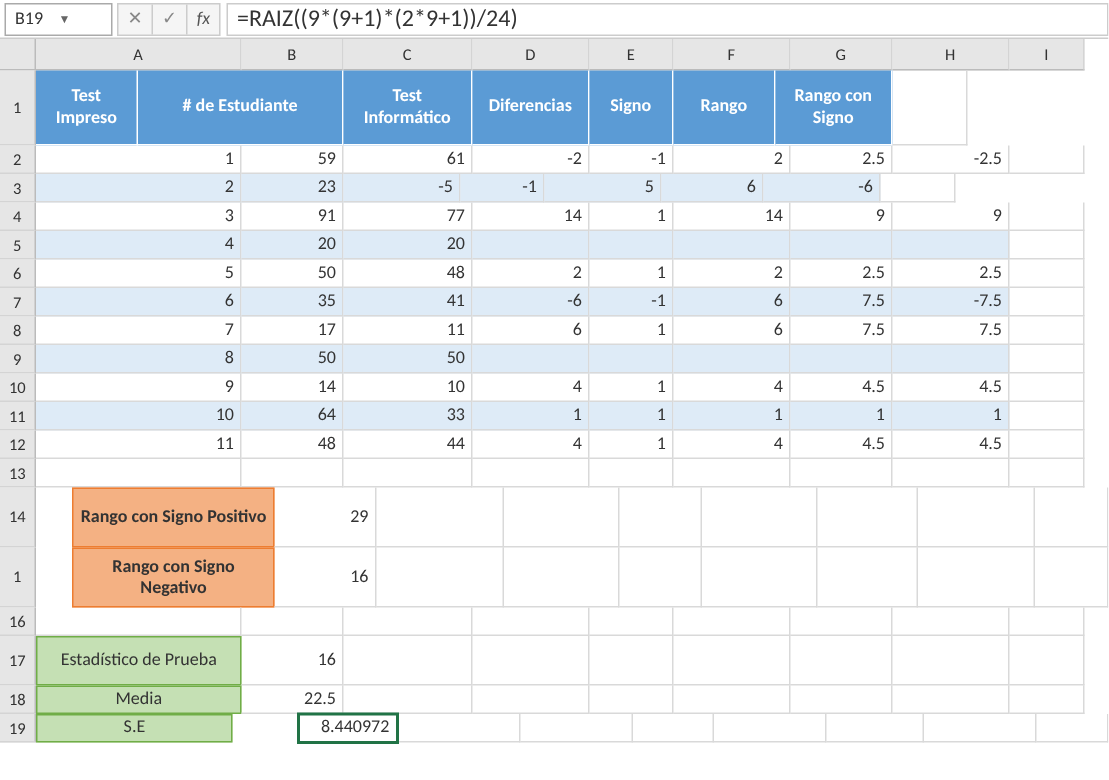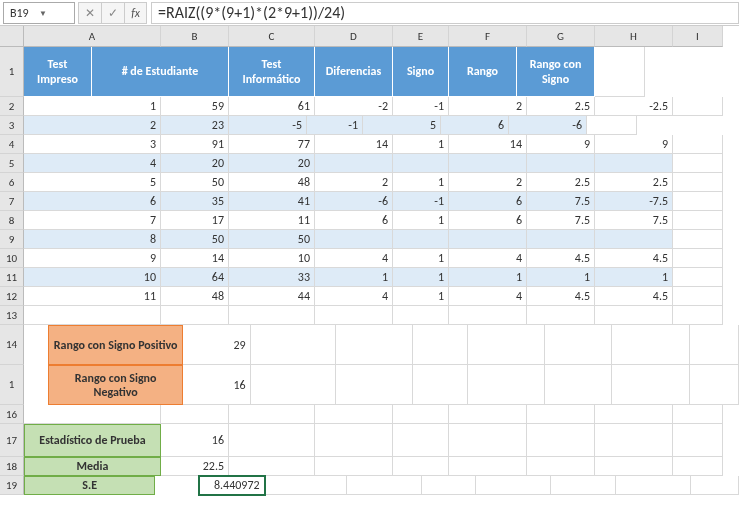--- a/index.html
+++ b/index.html
@@ -37,21 +37,21 @@
   .cell.r { justify-content: flex-end; }
   .cell.c { justify-content: center; text-align: center; }
   
   
   .cell.hdr { background: #5b9bd5; color: #fff; font-weight: bold; border-right: 1px solid #fff; border-bottom: 1px solid #fff; white-space: normal; line-height: 1.2; }
   
   .cell.stripe { background: #deebf7; }
   
   .cell.orange { background: #f4b183; border: 1px solid #ed7d31; font-weight: bold; white-space: normal; line-height: 1.2; margin-left: 24px; }
   
-  .cell.green { background: #c5e0b4; border: 1px solid #70ad47; font-weight: bold; white-space: normal; line-height: 1.2; }
+  .cell.green { background: #c5e0b4; border: 1px solid #70ad47; font-weight: normal; white-space: normal; line-height: 1.2; }
   
   .cell.selected { outline: 2px solid #217346; outline-offset: -1px; z-index: 2; position: relative; margin-left: 44px; }
   
   .wA { width: 137px; } .wB { width: 68px; } .wC { width: 86px; } .wD { width: 78px; }
   .wE { width: 56px; } .wF { width: 78px; } .wG { width: 68px; } .wH { width: 78px; } .wI { width: 50px; }
 </style>
 </head>
 <body>
 
 <div class="formula-bar">

